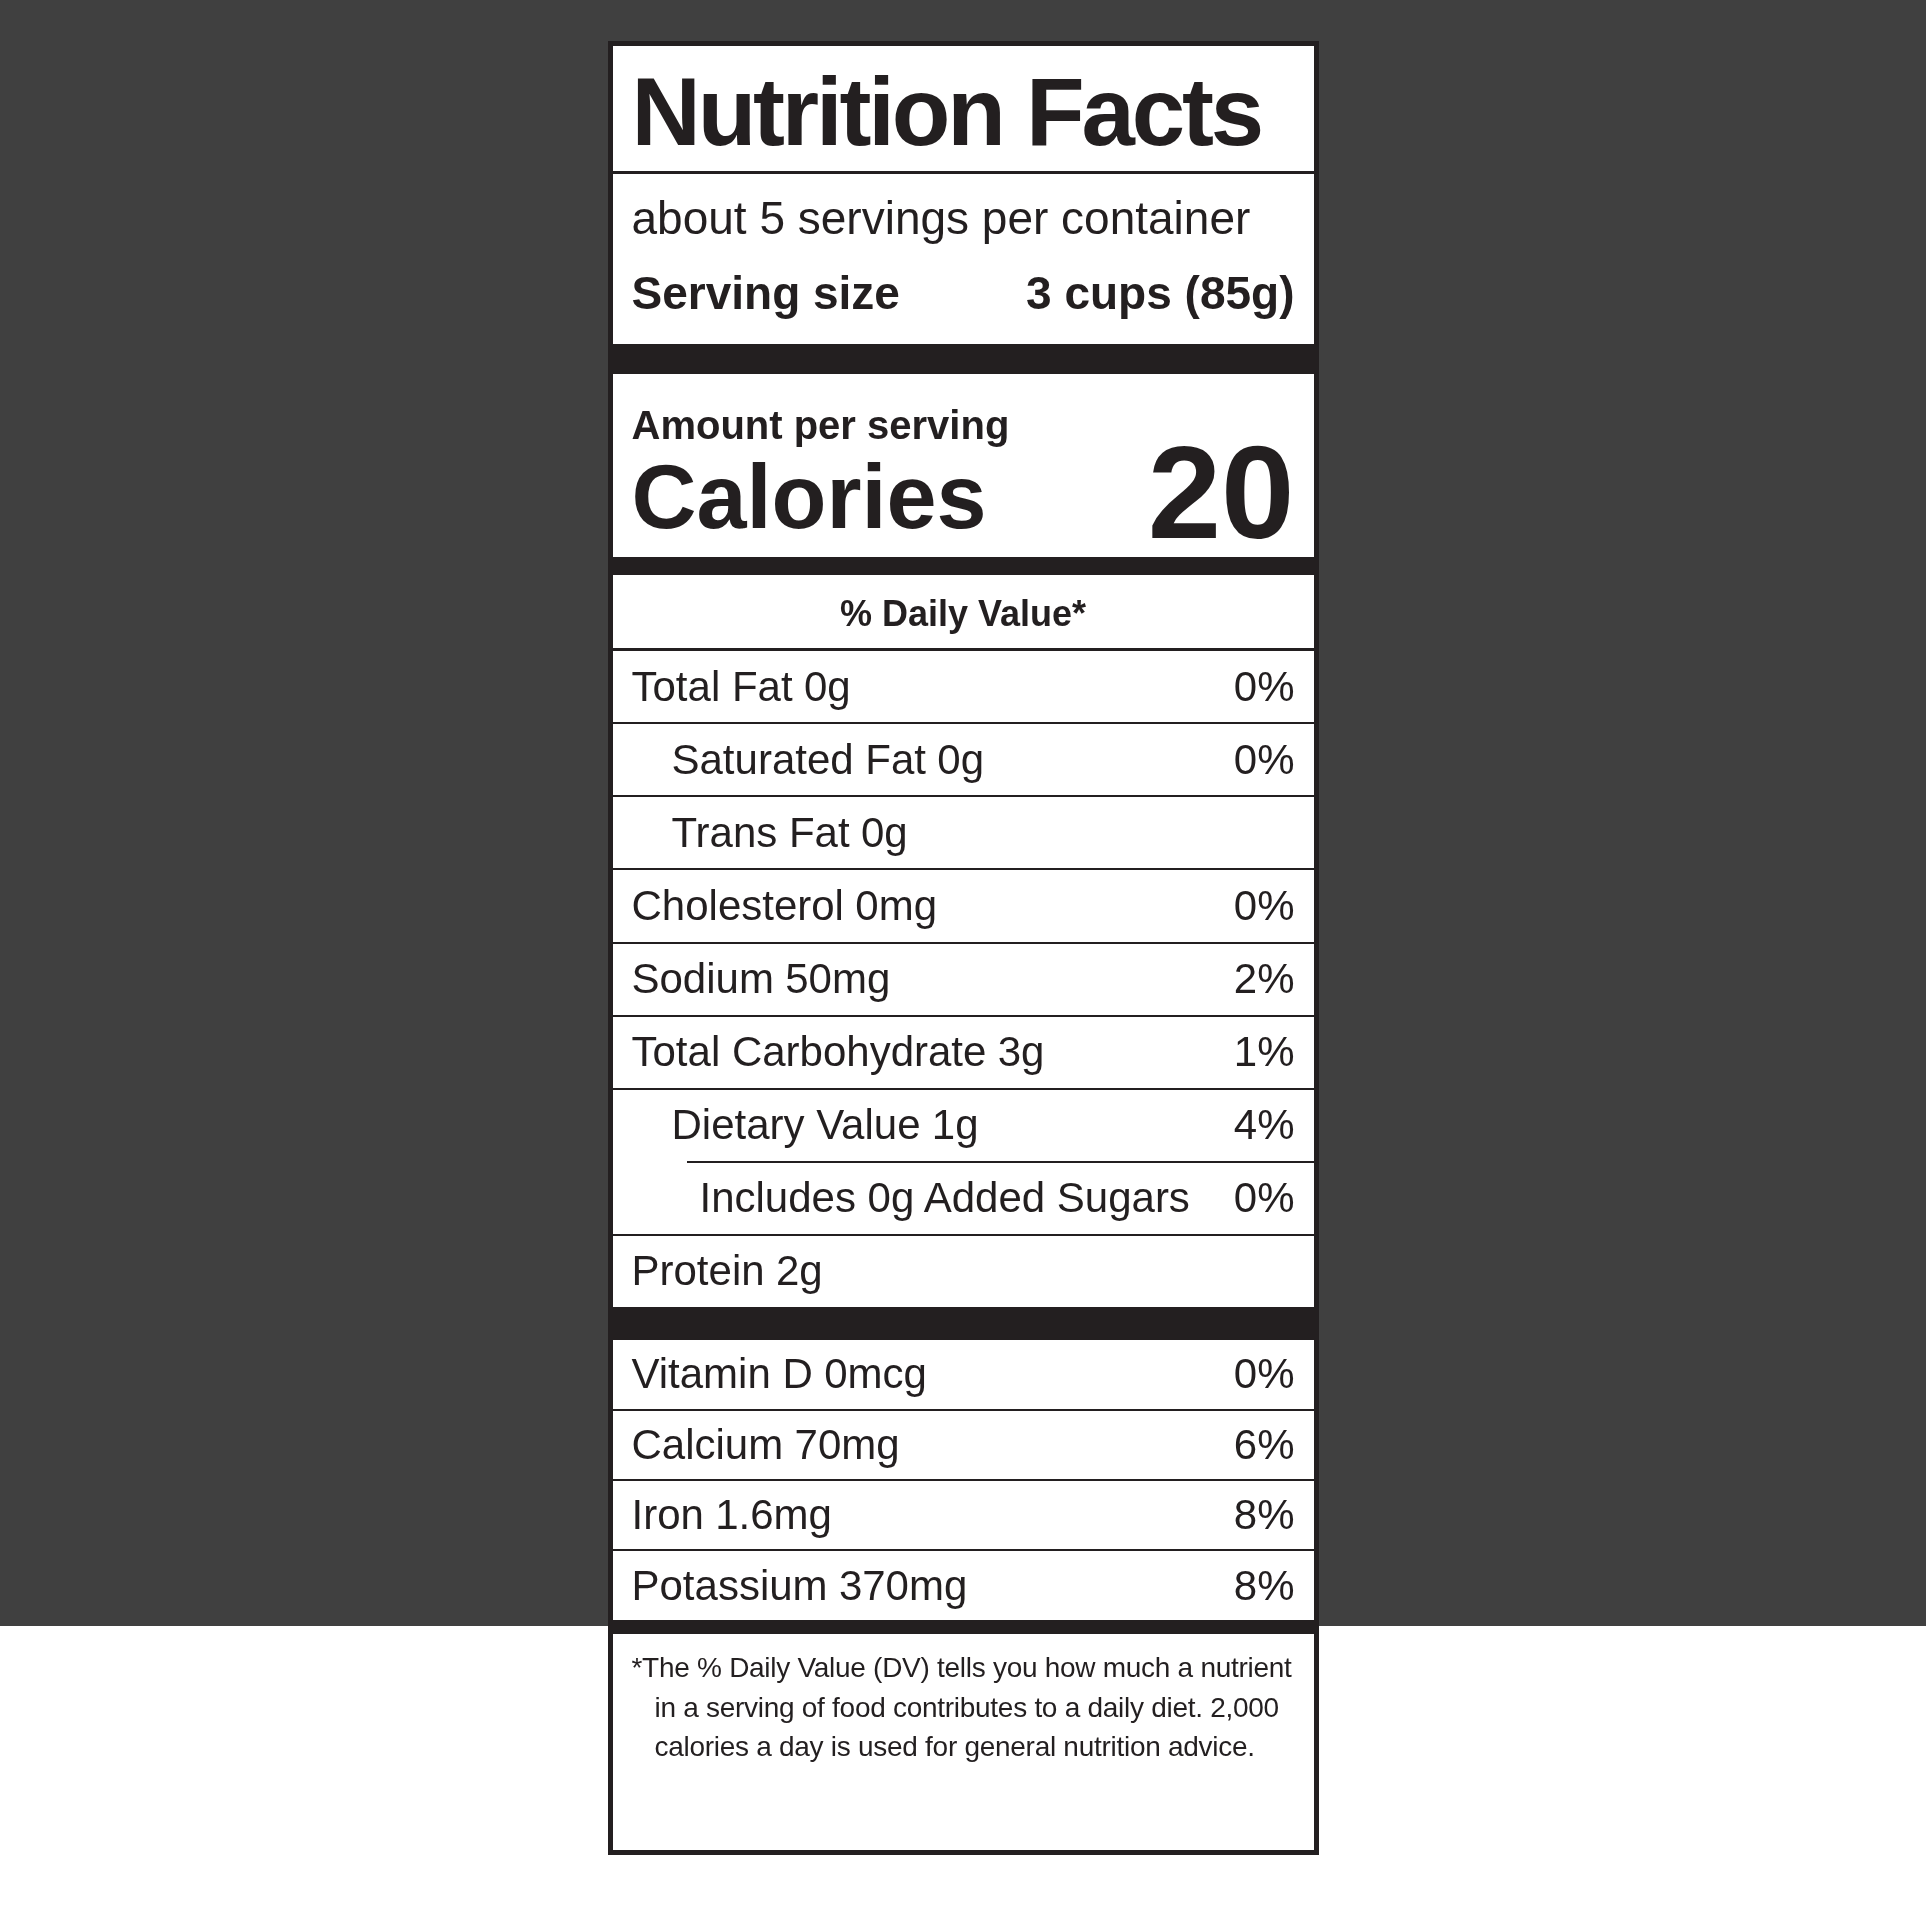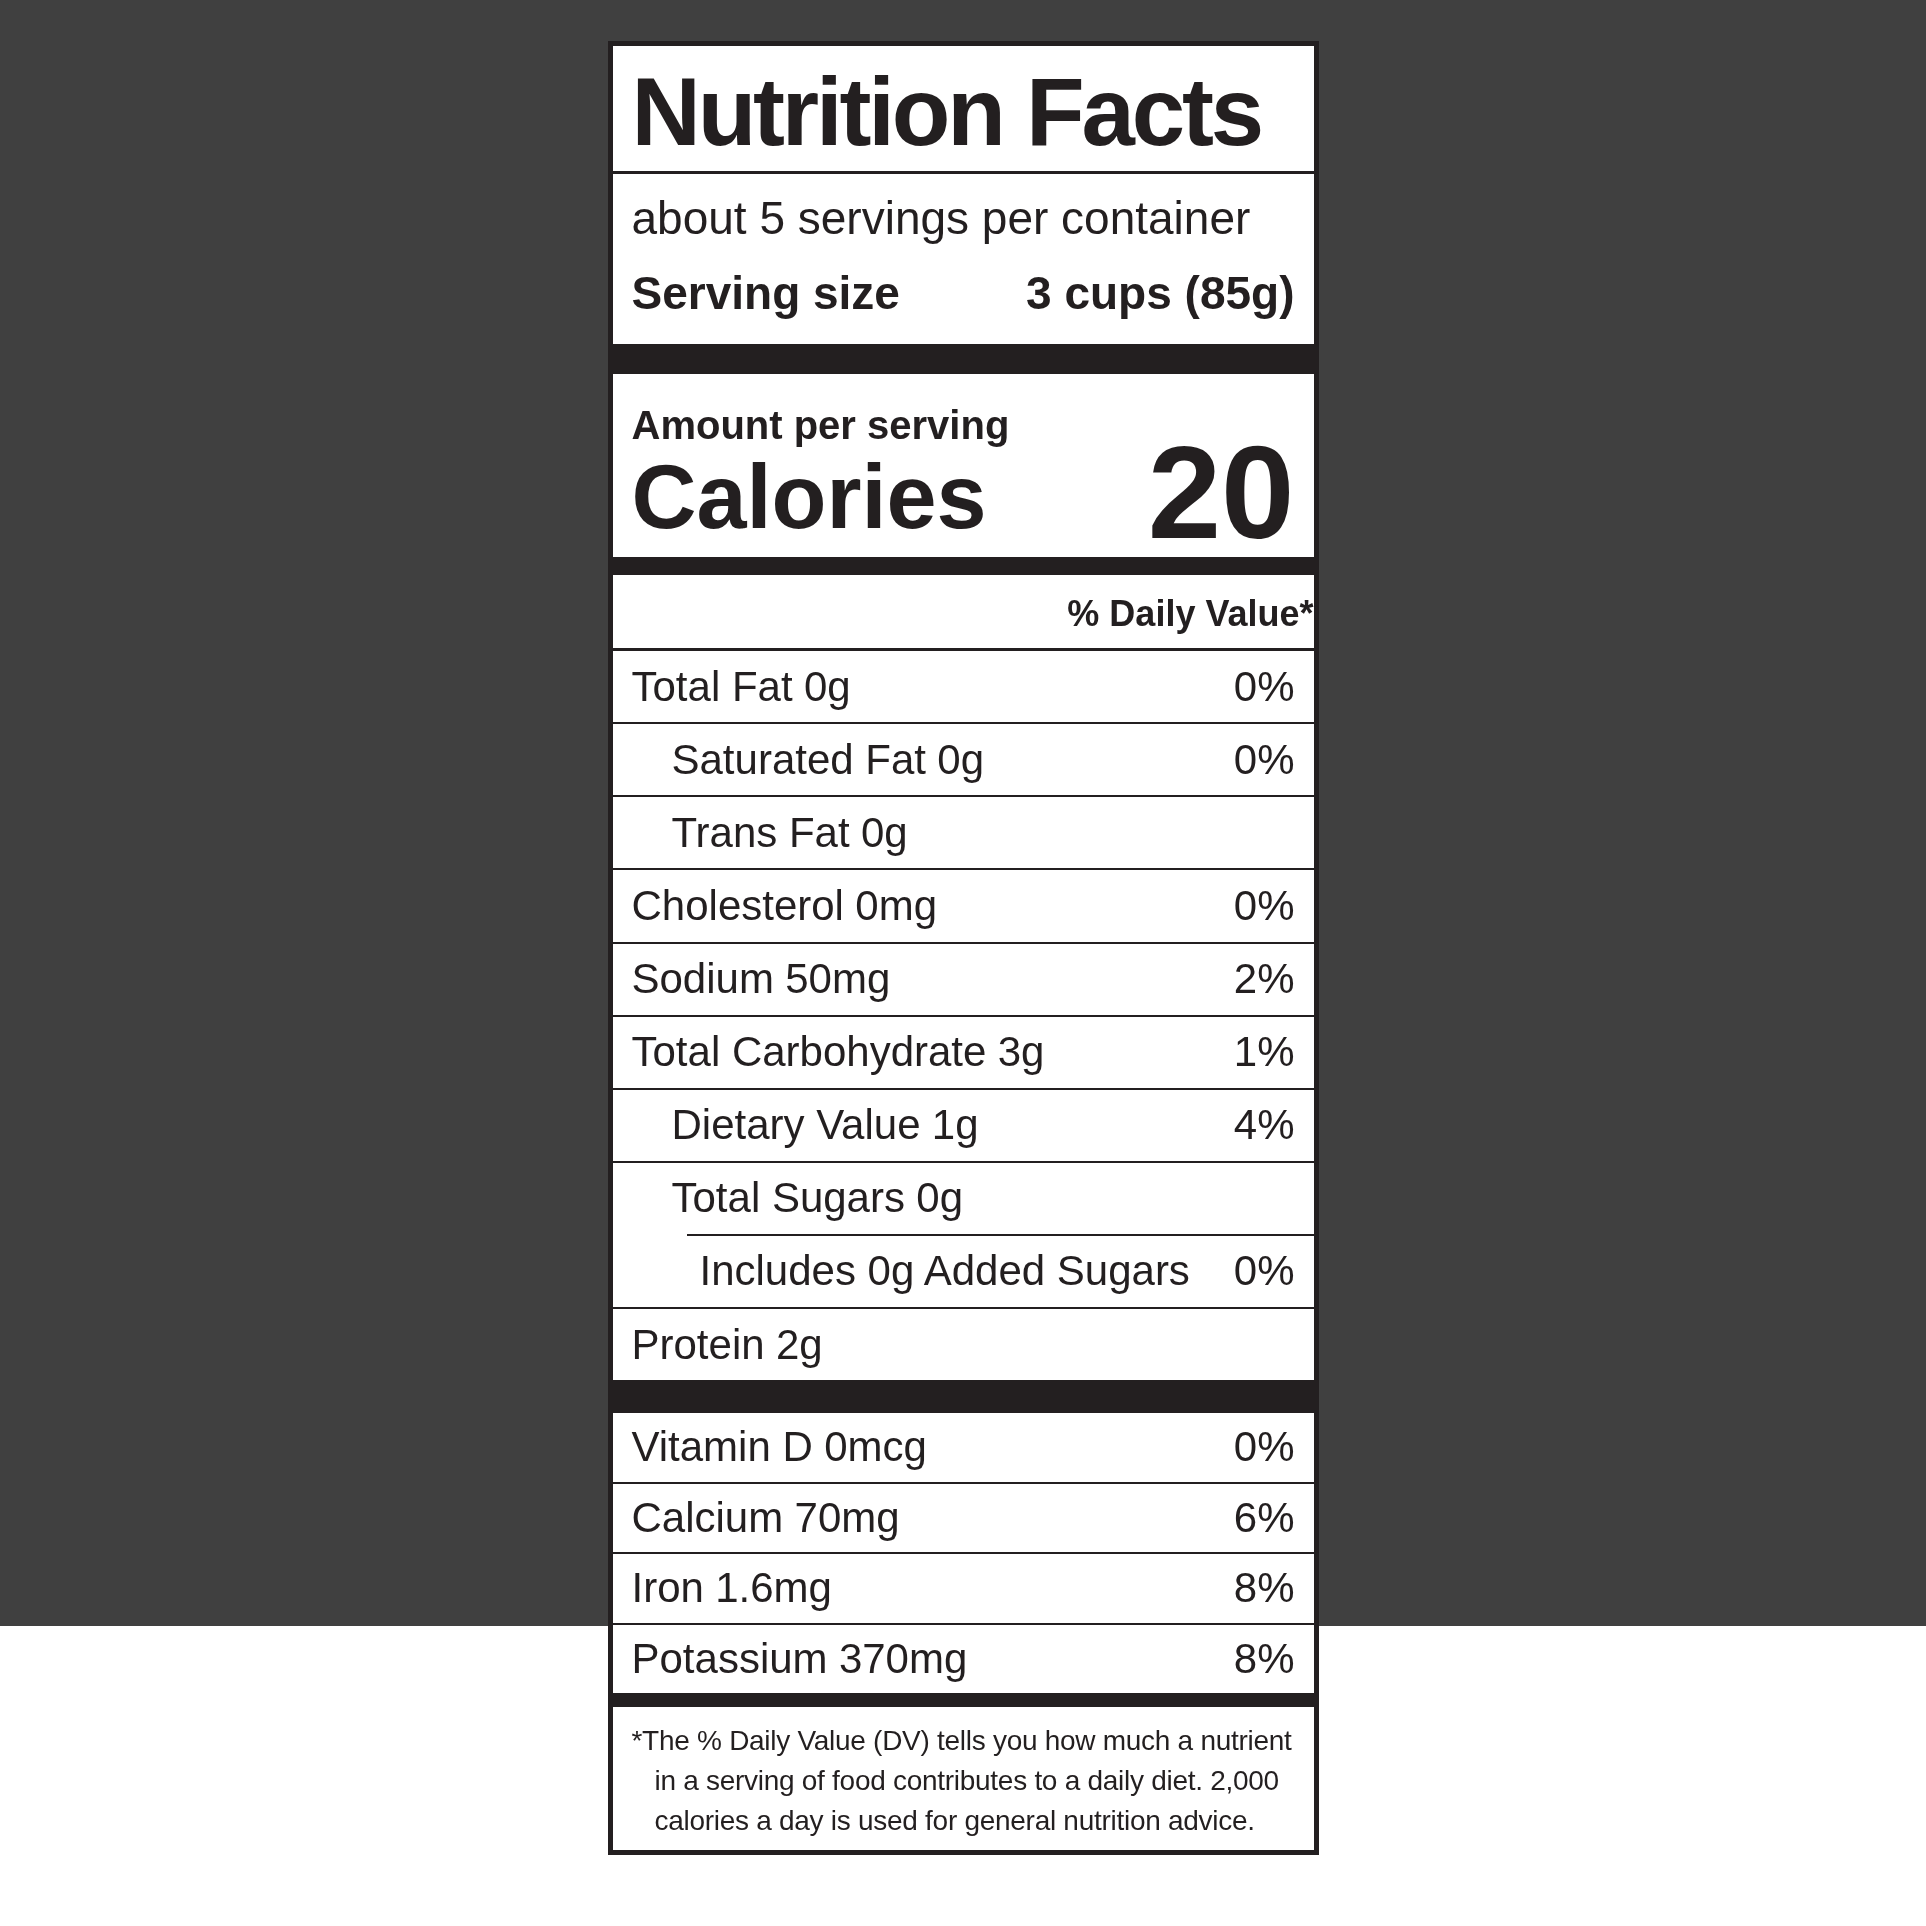--- a/index.html
+++ b/index.html
@@ -43,21 +43,21 @@
 
   .cal-block {
     display: flex; justify-content: space-between; align-items: flex-end;
     margin-top: 29.5px;
   }
   .aps { font-size: 40px; font-weight: bold; line-height: 1.1; }
   .cal-word { font-size: 90px; font-weight: bold; line-height: 0.95; margin-top: 7.7px; }
   .cal-num { font-size: 132px; font-weight: bold; line-height: 0.72; }
 
   .dv-header {
-    font-size: 36px; font-weight: bold; text-align: right;
+    font-size: 36px; font-weight: bold; text-align: center;
     padding-top: 18px; padding-bottom: 13px;
     border-bottom: 3.2px solid #231f20;
   }
 
   .row, .vrow {
     display: flex; justify-content: space-between; align-items: baseline;
     font-size: 42px; line-height: 1.05;
   }
   .row { padding-top: 13.5px; padding-bottom: 13.5px; }
   .vrow { padding-top: 12.2px; padding-bottom: 12.2px; }
@@ -155,26 +155,20 @@
         <div class="right b dvval">1%</div>
       </div>
 
       <div class="row rule ind1">
         <div class="left">
           <span>Dietary Value</span><span class="amt">1g</span>
         </div>
         <div class="right b dvval">4%</div>
       </div>
 
-      <div class="row rule ind1">
-        <div class="left">
-          <span>Total Sugars</span><span class="amt">0g</span>
-        </div>
-
-      </div>
 
       <div class="partial-rule"></div>
 
       <div class="row ind2">
         <div class="left">
           <span>Includes 0g Added Sugars</span>
         </div>
         <div class="right b dvval">0%</div>
       </div>
 

